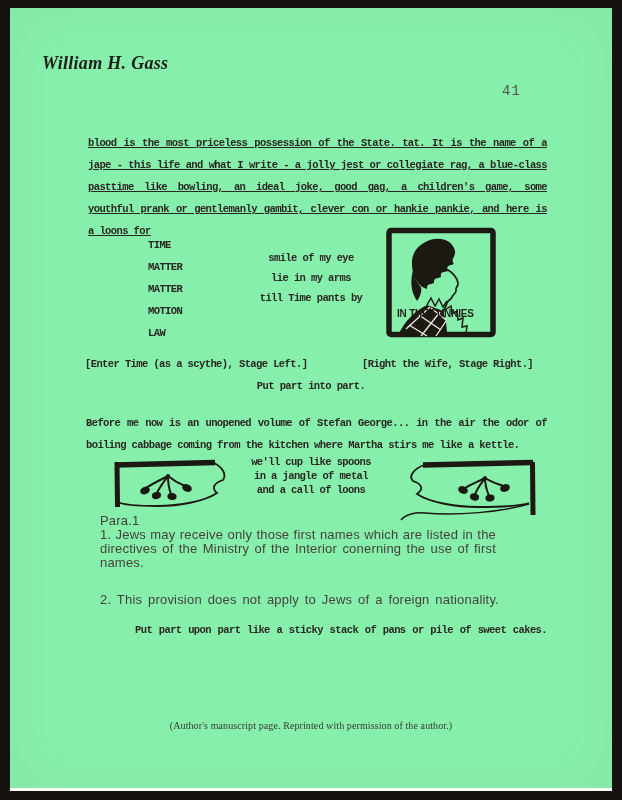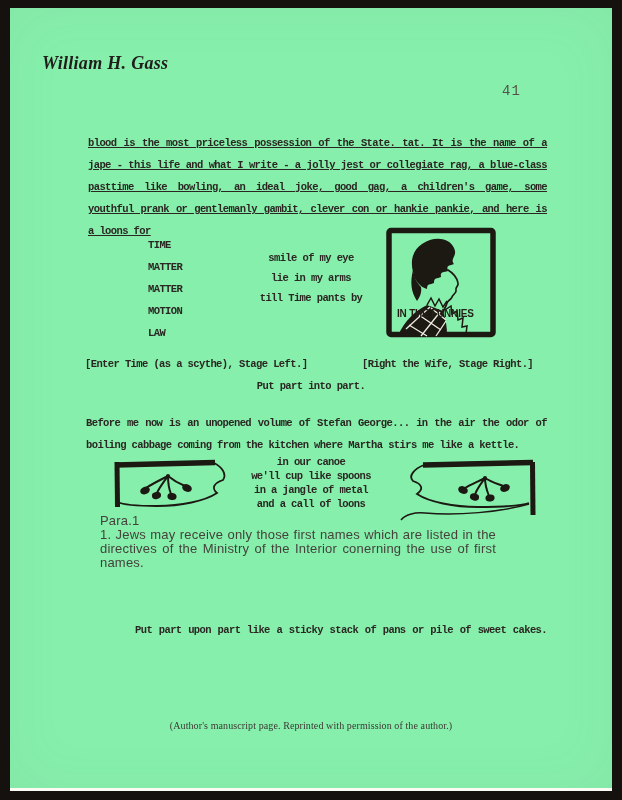--- a/index.html
+++ b/index.html
@@ -103,21 +103,20 @@
   <div class="abs gothic lh14 nowrap" style="left:75px;top:349px;">[Enter Time (as a scythe), Stage Left.]</div>
   <div class="abs gothic lh14 nowrap" style="left:352px;top:349px;">[Right the Wife, Stage Right.]</div>
   <div class="abs gothic lh14 center" style="left:0;top:371px;width:602px;">Put part into part.</div>
 
   <div class="abs gothic lh22" style="left:76px;top:404px;width:461px;">
     <div class="j">Before me now is an unopened volume of Stefan George... in the air the odor of</div>
     <div class="jlast">boiling cabbage coming from the kitchen where Martha stirs me like a kettle.</div>
   </div>
 
   <div class="abs gothic lh14 center" style="left:0;top:447px;width:602px;">
-    <div>in our canoe</div>
     <div>we'll cup like spoons</div>
     <div>in a jangle of metal</div>
     <div>and a call of loons</div>
   </div>
 
   <div class="abs" style="left:101px;top:449px;">
     <svg width="122" height="62" viewBox="0 0 122 62">
       <path d="M4,8 L104,5.5" stroke="#1c1812" stroke-width="5.5" fill="none"></path>
       <path d="M6,5 L6.5,50" stroke="#1c1812" stroke-width="5" fill="none"></path>
       <path d="M103,6 C111,10 116,17 112,23 C103,26 100,31 106,36 C94,44 70,49 46,49 C28,49 12,48 7,45" fill="none" stroke="#1c1812" stroke-width="1.8"></path>
@@ -147,16 +146,17 @@
 
   <div class="abs sans" style="left:90px;top:506px;width:396px;">
     <div>Para.1</div>
     <div class="j">1.  Jews may receive only those first names which are listed in the</div>
     <div class="j">directives of the Ministry of the Interior conerning the use of first</div>
     <div class="jlast">names.</div>
   </div>
 
   <div class="abs gothic lh14 j" style="left:125px;top:567px;width:412px;margin-top:48px;">Put part upon part like a sticky stack of pans or pile of sweet cakes.</div>
 
+  <div class="abs sans nowrap" style="left:90px;top:585px;word-spacing:2px;">2.  This provision does not apply to Jews of a foreign nationality.</div>
 
   <div class="abs footer center" style="left:0;top:712px;width:602px;">(Author's manuscript page. Reprinted with permission of the author.)</div>
 
 </div>
 
 </body></html>

